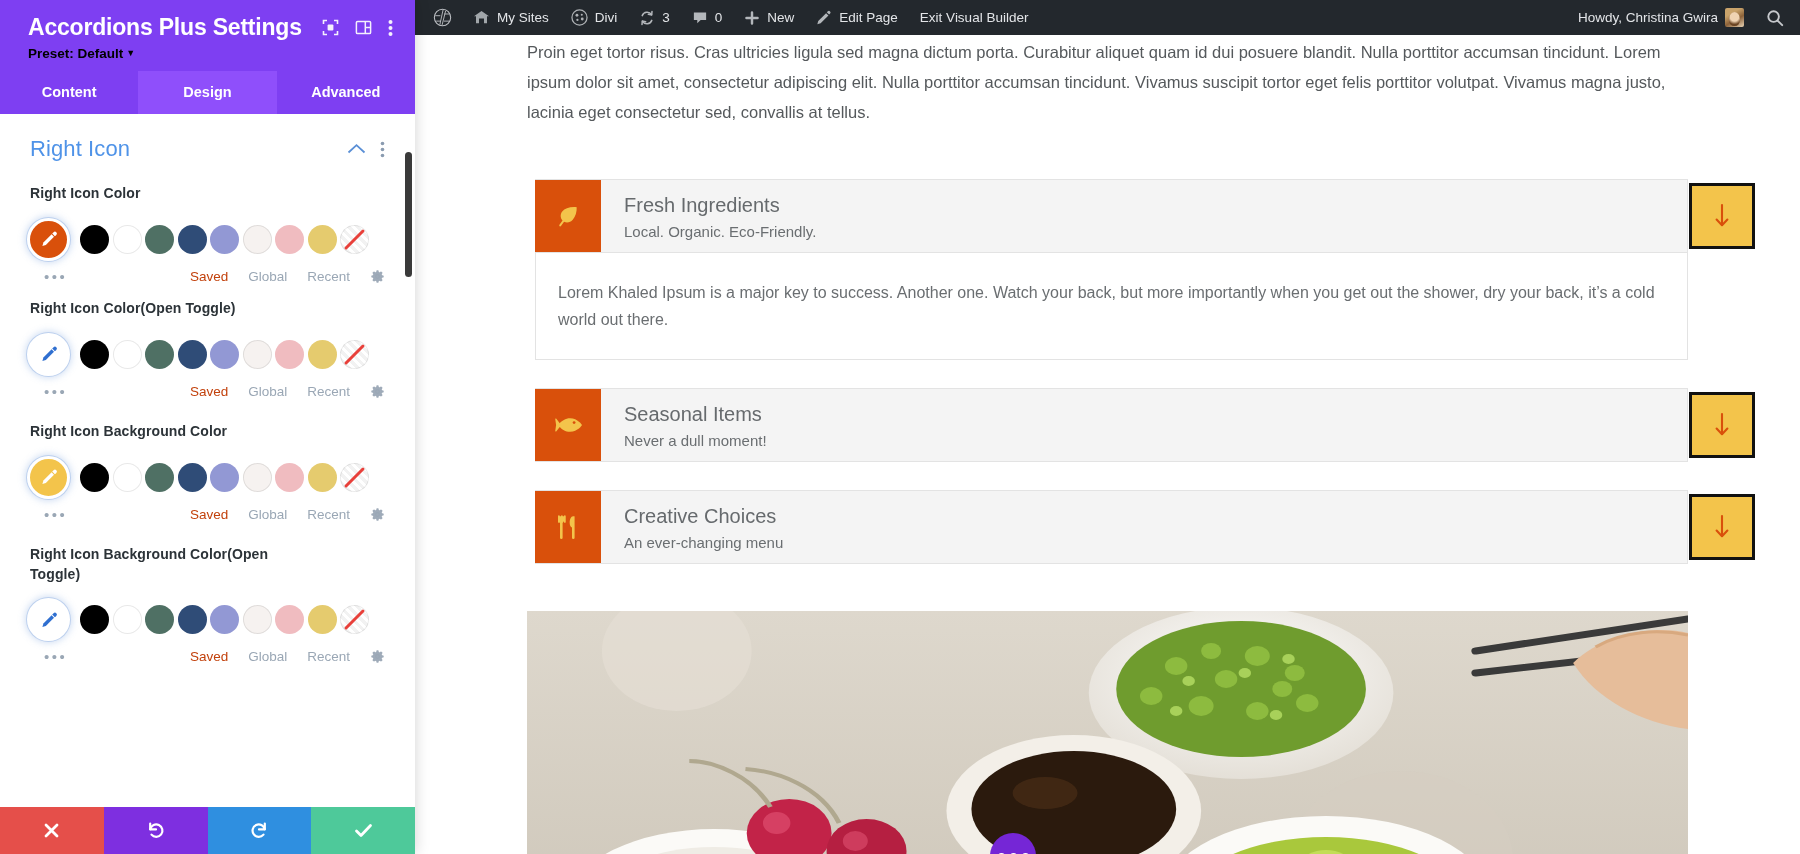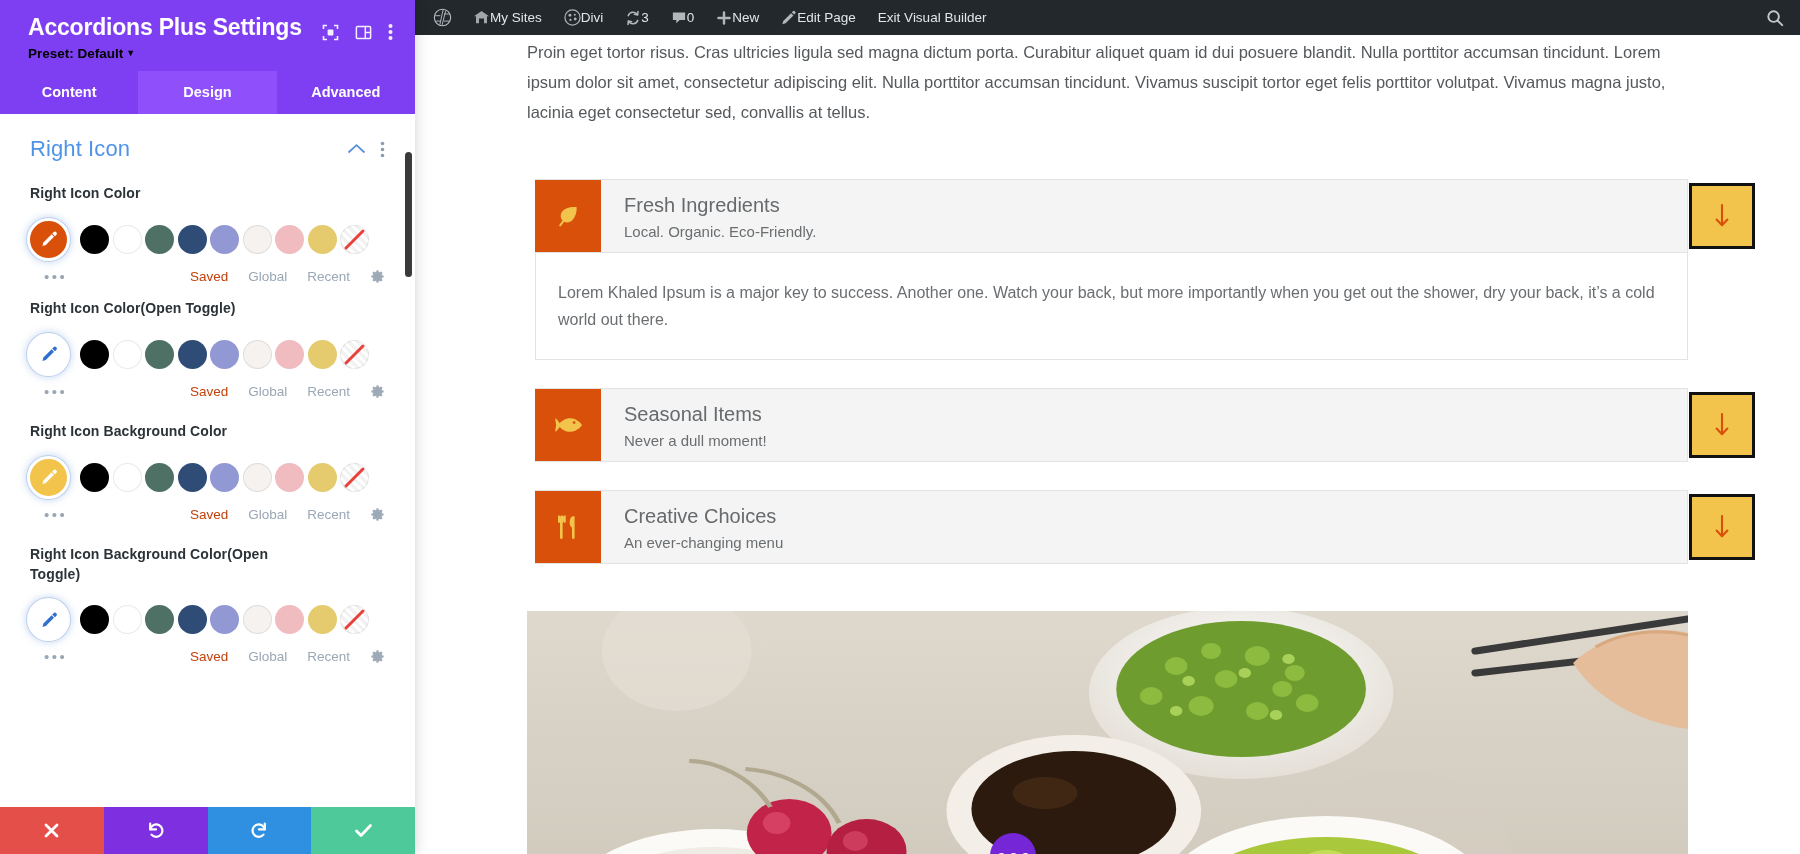--- a/index.html
+++ b/index.html
@@ -20,21 +20,21 @@
     display: flex; flex-direction: column;
     box-shadow: 0 0 14px rgba(0,0,0,.18);
     z-index: 40;
   }
   .sp-header {
     background: #7c3aed;
     background: #7e3ff2;
     padding: 14px 20px 10px 28px;
     position: relative;
   }
-  .sp-header-top { display: flex; align-items: flex-end; }
+  .sp-header-top { display: flex; align-items: center; }
   .sp-title {
     color: #fff; font-size: 23px; font-weight: bold;
     letter-spacing: -.2px; flex: 1;
     white-space: nowrap;
   }
   .sp-hdr-icons { display: flex; align-items: center; gap: 16px; padding-right: 2px; }
   .sp-hdr-icon { color: #fff; opacity: .92; cursor: pointer; line-height: 0; }
   .sp-preset {
     color: #000000; font-size: 13.5px; font-weight: bold;
     margin-top: 5px; cursor: pointer;
@@ -128,21 +128,21 @@
   
   .page-area { flex: 1; position: relative; background: #fff; overflow: hidden; }
 
   .adminbar {
     height: 35px; background: #23282d; color: #d8dade;
     display: flex; align-items: center;
     font-size: 13.5px; padding: 0 0 0 12px;
     position: relative; z-index: 30;
   }
   .ab-item {
-    display: flex; align-items: center; 
+    display: flex; align-items: center; gap: 7px;
     padding: 0 11px; height: 25px; cursor: pointer;
     color: #e3e5e8; white-space: nowrap;
   }
   .ab-item .abico { line-height: 0; display: flex; align-items: center; opacity: .85; }
   .ab-spacer { flex: 1; }
   .ab-avatar {
     width: 19px; height: 19px; border-radius: 2px;
     background: linear-gradient(150deg,#c9a36b 30%, #8c6239 60%, #e8d3b5 100%);
     flex: 0 0 auto; overflow: hidden; position: relative;
   }
@@ -502,20 +502,24 @@
             <path d="M12.6 1.4a1.7 1.7 0 0 1 2.4 2.4l-1.1 1.1-2.4-2.4 1.1-1.1z"></path>
             <path d="M10.7 3.4 2.4 11.7l-1.0 3.5 3.5-1.0 8.3-8.3-2.5-2.5z"></path>
           </svg>
         </span>
         <span>Edit Page</span>
       </div>
       <div class="ab-item">
         <span>Exit Visual Builder</span>
       </div>
       <div class="ab-spacer"></div>
+      <div class="ab-item">
+        <span>Howdy, Christina Gwira</span>
+        <span class="ab-avatar"></span>
+      </div>
       <div class="ab-item" style="padding-right:16px">
         <span class="abico">
           <svg width="18" height="18" viewBox="0 0 18 18" fill="none" stroke="#e3e5e8" stroke-width="1.9" stroke-linecap="round">
             <circle cx="7.6" cy="7.6" r="5.3"></circle>
             <path d="M11.6 11.6 L16.2 16.2"></path>
           </svg>
         </span>
       </div>
     </div>
 

